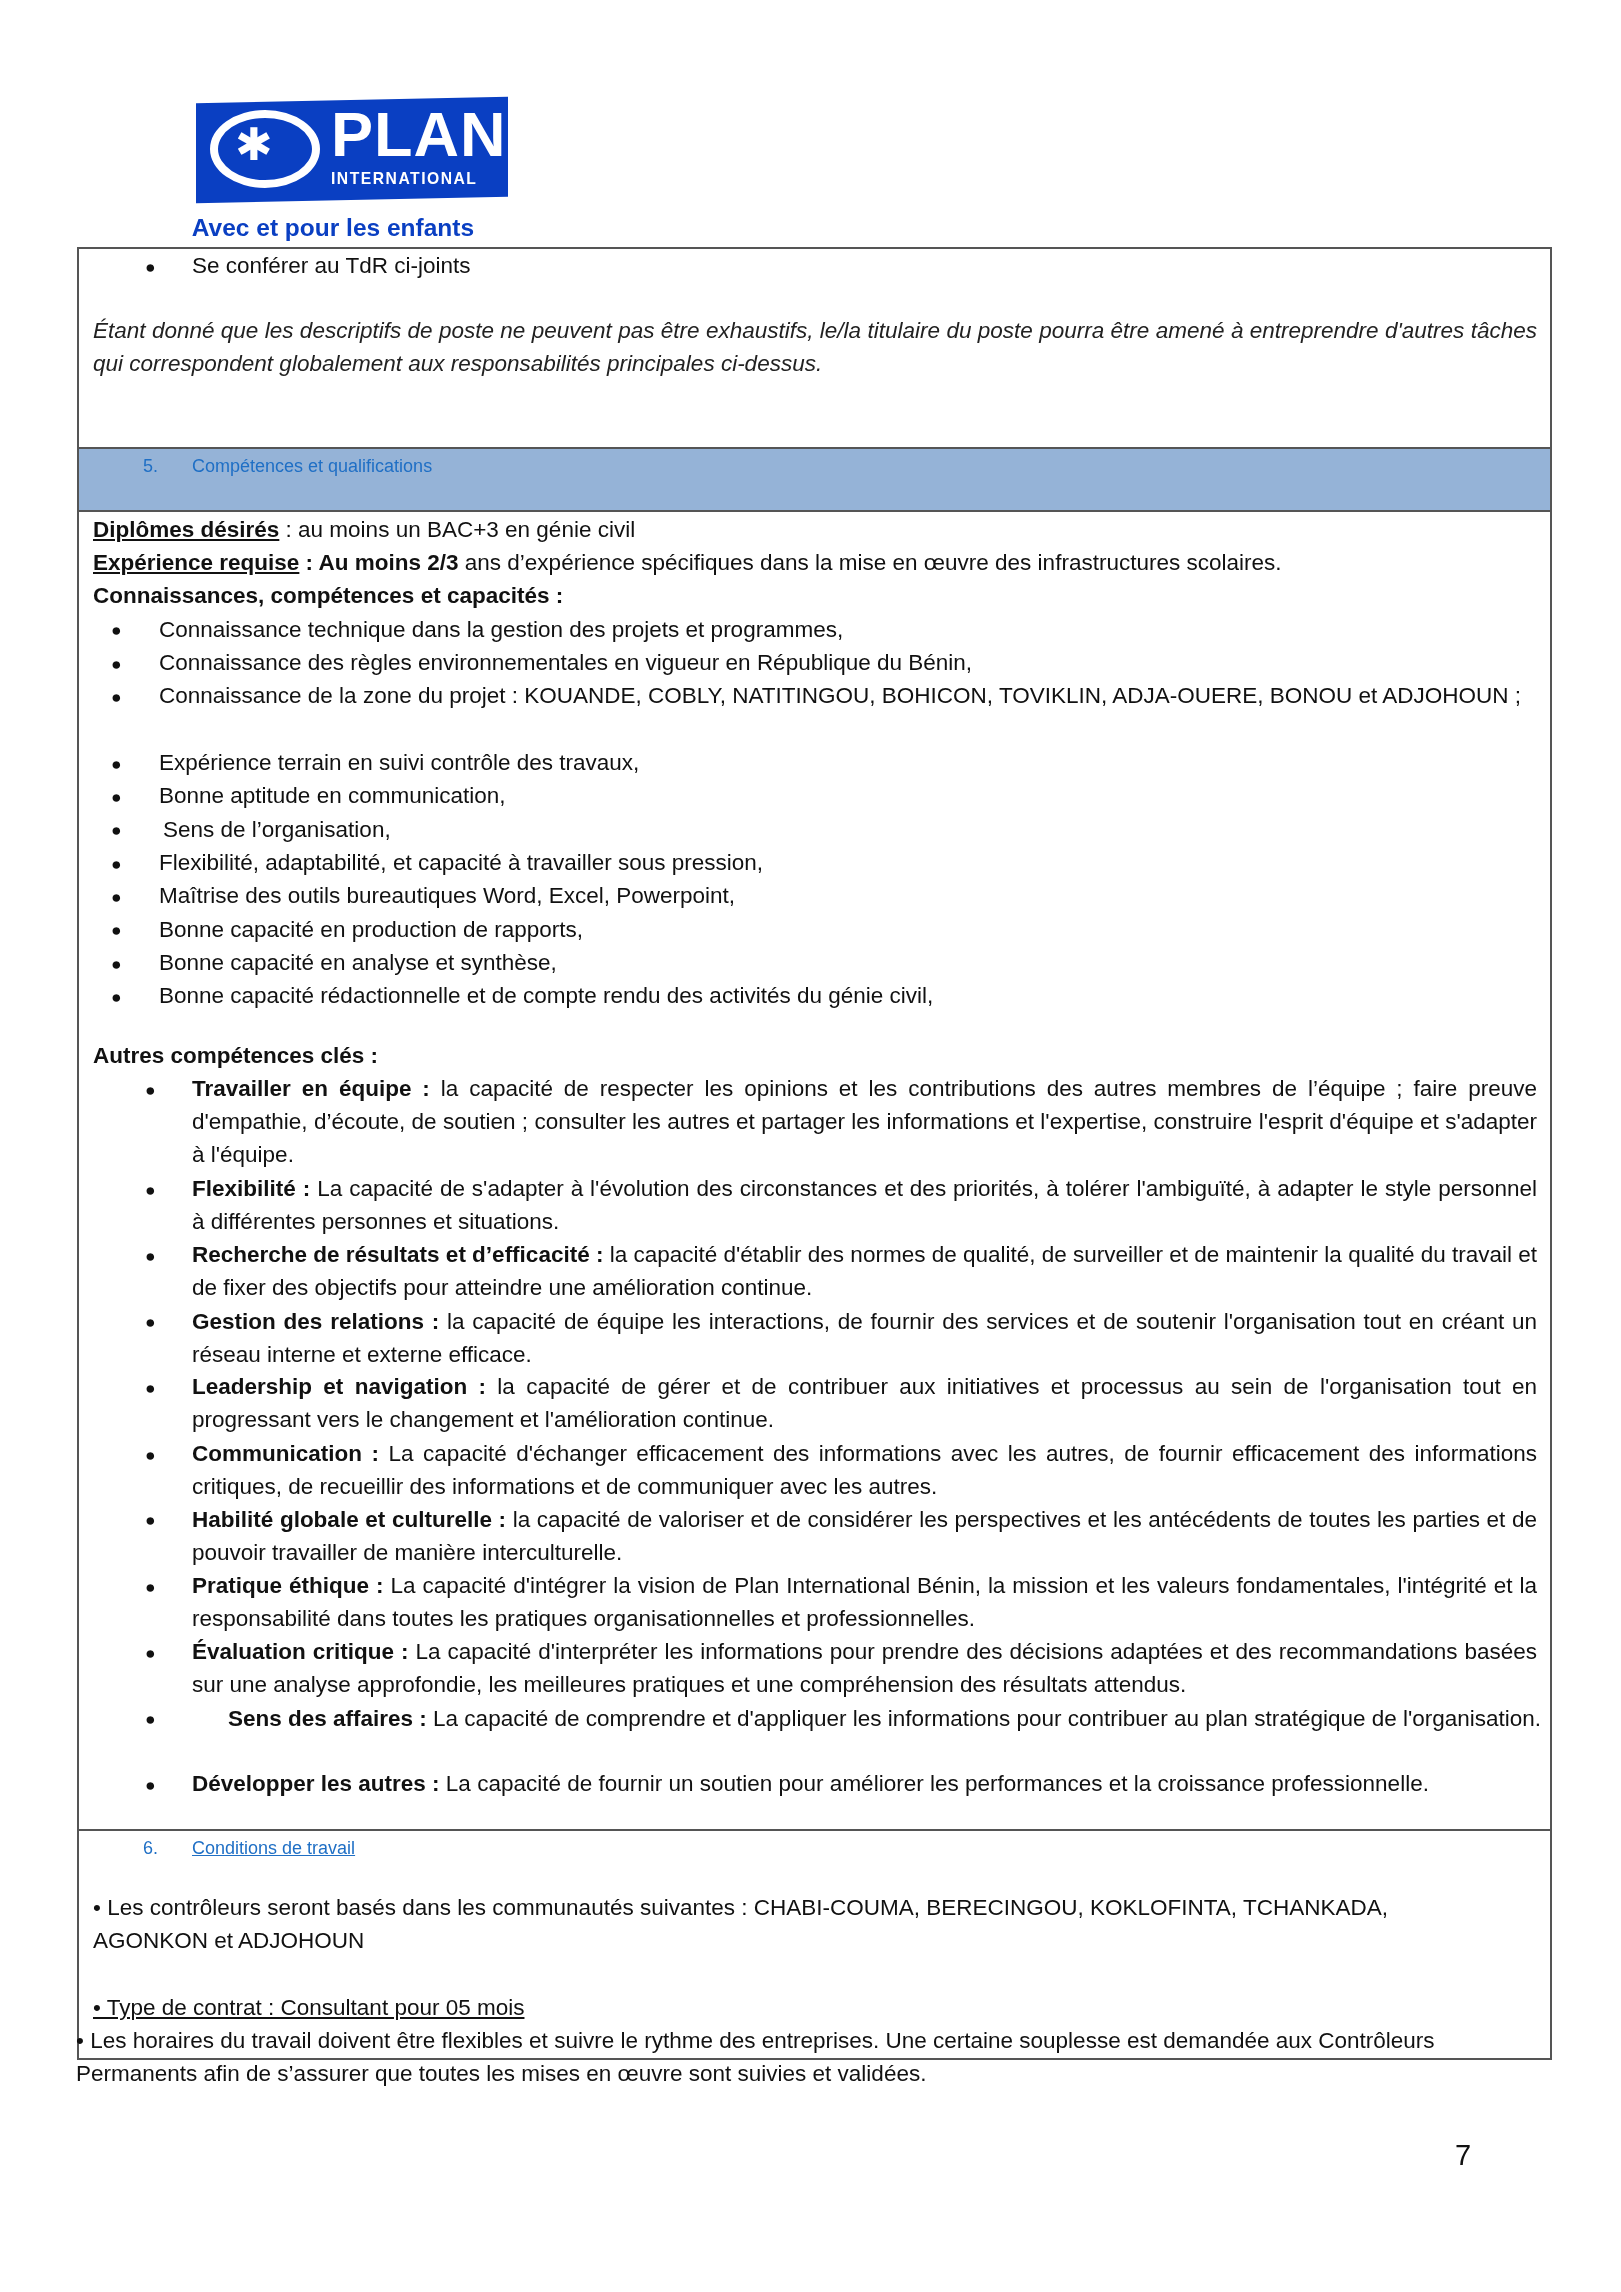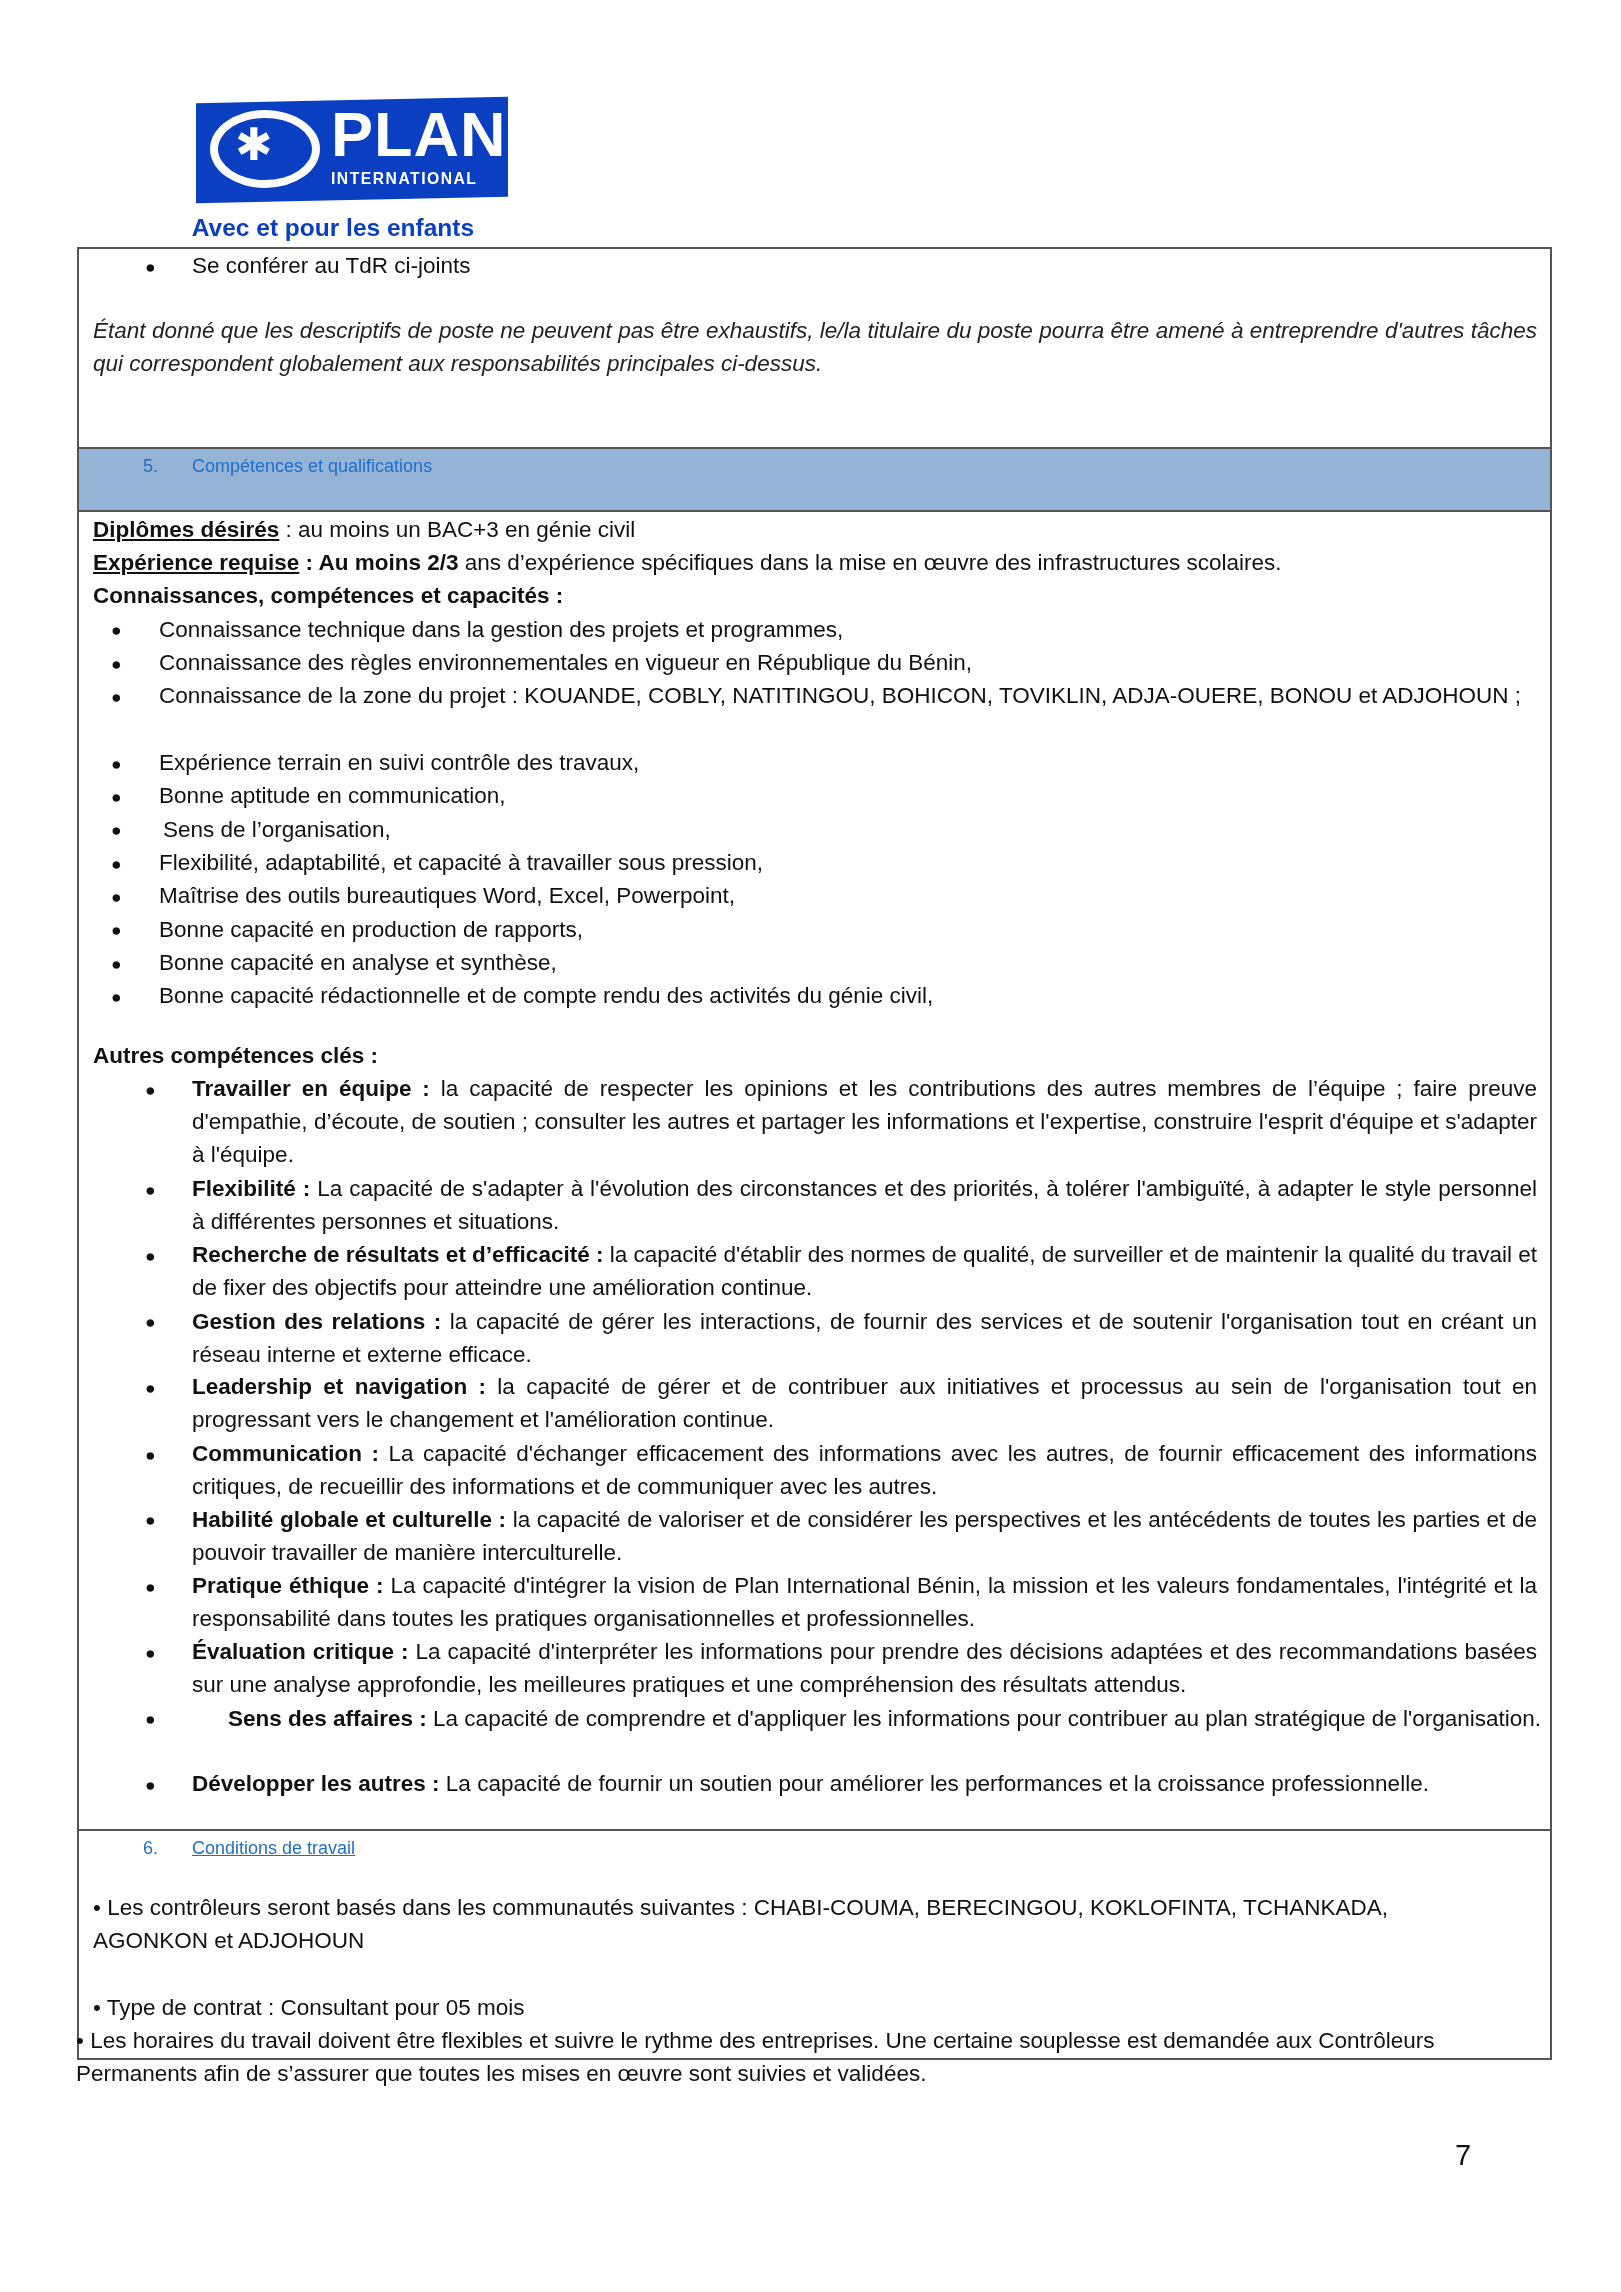--- a/index.html
+++ b/index.html
@@ -95,21 +95,21 @@
 <div class="txt b" style="left:93px;top:1039px;">Autres compétences clés :</div>
 
 <div id="other-list">
     <span class="bul" style="left: 145px; top: 1080px;">●</span>
     <div class="txt just" style="left: 192px; top: 1072px; width: 1345px;"><span class="b">Travailler en équipe :</span><span> la capacité de respecter les opinions et les contributions des autres membres de l’équipe ; faire preuve d'empathie, d’écoute, de soutien ; consulter les autres et partager les informations et l'expertise, construire l'esprit d'équipe et s'adapter à l'équipe.</span></div>
     <span class="bul" style="left: 145px; top: 1180px;">●</span>
     <div class="txt just" style="left: 192px; top: 1172px; width: 1345px;"><span class="b">Flexibilité :</span><span> La capacité de s'adapter à l'évolution des circonstances et des priorités, à tolérer l'ambiguïté, à adapter le style personnel à différentes personnes et situations.</span></div>
     <span class="bul" style="left: 145px; top: 1246px;">●</span>
     <div class="txt just" style="left: 192px; top: 1238px; width: 1345px;"><span class="b">Recherche de résultats et d’efficacité :</span><span> la capacité d'établir des normes de qualité, de surveiller et de maintenir la qualité du travail et de fixer des objectifs pour atteindre une amélioration continue.</span></div>
     <span class="bul" style="left: 145px; top: 1312px;">●</span>
-    <div class="txt just" style="left: 192px; top: 1305px; width: 1345px;"><span class="b">Gestion des relations :</span><span> la capacité de gérer les interactions, de fournir des services et de soutenir l'organisation tout en créant un réseau interne et externe efficace.</span></div>
+    <div class="txt just" style="left: 192px; top: 1305px; width: 1345px;"><span class="b">Gestion des relations :</span><span> la capacité de équipe les interactions, de fournir des services et de soutenir l'organisation tout en créant un réseau interne et externe efficace.</span></div>
     <span class="bul" style="left: 145px; top: 1378px;">●</span>
     <div class="txt just" style="left: 192px; top: 1370px; width: 1345px;"><span class="b">Leadership et navigation :</span><span> la capacité de gérer et de contribuer aux initiatives et processus au sein de l'organisation tout en progressant vers le changement et l'amélioration continue.</span></div>
     <span class="bul" style="left: 145px; top: 1445px;">●</span>
     <div class="txt just" style="left: 192px; top: 1437px; width: 1345px;"><span class="b">Communication :</span><span> La capacité d'échanger efficacement des informations avec les autres, de fournir efficacement des informations critiques, de recueillir des informations et de communiquer avec les autres.</span></div>
     <span class="bul" style="left: 145px; top: 1510px;">●</span>
     <div class="txt just" style="left: 192px; top: 1503px; width: 1345px;"><span class="b">Habilité globale et culturelle :</span><span> la capacité de valoriser et de considérer les perspectives et les antécédents de toutes les parties et de pouvoir travailler de manière interculturelle.</span></div>
     <span class="bul" style="left: 145px; top: 1577px;">●</span>
     <div class="txt just" style="left: 192px; top: 1569px; width: 1345px;"><span class="b">Pratique éthique :</span><span> La capacité d'intégrer la vision de Plan International Bénin, la mission et les valeurs fondamentales, l'intégrité et la responsabilité dans toutes les pratiques organisationnelles et professionnelles.</span></div>
     <span class="bul" style="left: 145px; top: 1643px;">●</span>
     <div class="txt just" style="left: 192px; top: 1635px; width: 1345px;"><span class="b">Évaluation critique :</span><span> La capacité d'interpréter les informations pour prendre des décisions adaptées et des recommandations basées sur une analyse approfondie, les meilleures pratiques et une compréhension des résultats attendus.</span></div>
@@ -118,18 +118,18 @@
     <span class="bul" style="left: 145px; top: 1775px;">●</span>
     <div class="txt just" style="left: 192px; top: 1767px; width: 1345px;"><span class="b">Développer les autres :</span><span> La capacité de fournir un soutien pour améliorer les performances et la croissance professionnelle.</span></div>
   </div>
 
 <div class="frame f4"></div>
 <div class="txt sec-title" style="left:143px;top:1832px;">
   <span class="sec-num">6.</span><span class="u">Conditions de travail</span>
 </div>
 <div id="s6-list">
     <div class="txt" style="white-space: normal; left: 93px; top: 1891px; width: 1392px;">• Les contrôleurs seront basés dans les communautés suivantes : CHABI-COUMA, BERECINGOU, KOKLOFINTA, TCHANKADA, AGONKON et ADJOHOUN</div>
-    <div class="txt" style="white-space: normal; left: 93px; top: 1991px; width: 1392px;">• Type de contrat : Consultant pour 05 mois</div>
+    <div class="txt" style="white-space: normal; left: 93px; top: 1991px; width: 1392px; text-decoration: underline;">• Type de contrat : Consultant pour 05 mois</div>
     <div class="txt" style="white-space: normal; left: 76px; top: 2024px; width: 1392px;">• Les horaires du travail doivent être flexibles et suivre le rythme des entreprises. Une certaine souplesse est demandée aux Contrôleurs Permanents afin de s’assurer que toutes les mises en œuvre sont suivies et validées.</div>
   </div>
 
 <div class="pagenum">7</div>
 
 
 </body></html>

